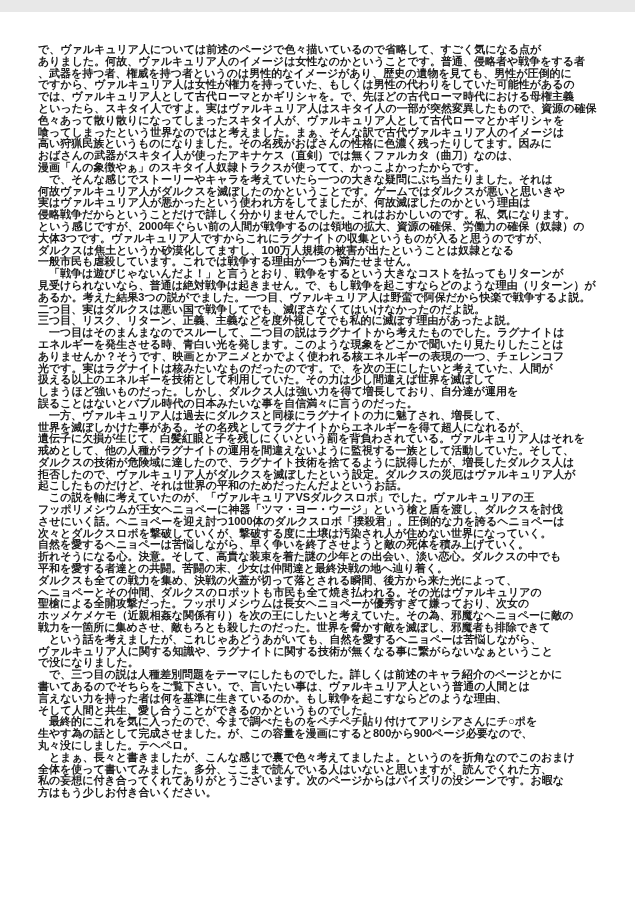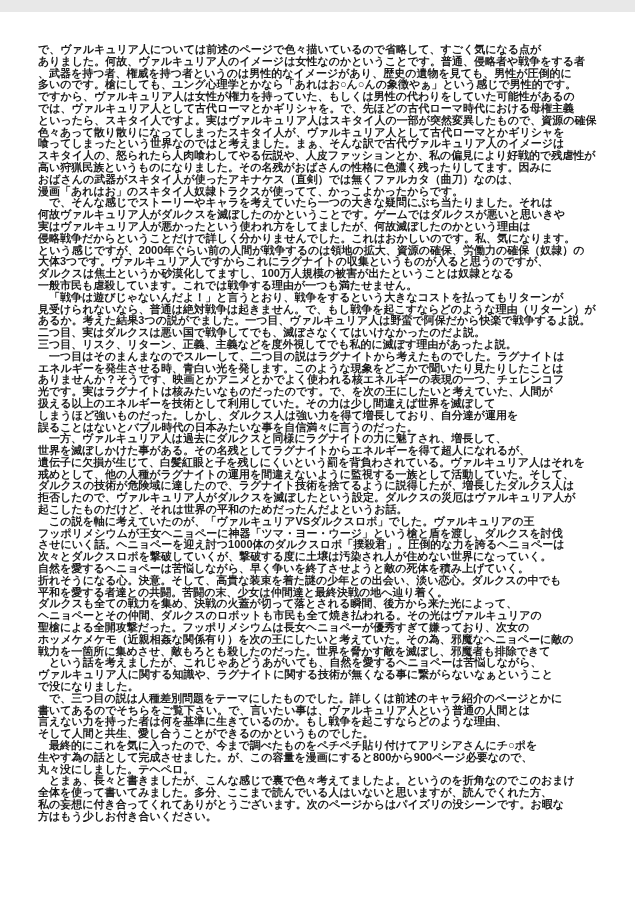--- a/index.html
+++ b/index.html
@@ -34,30 +34,28 @@
   }
 </style>
 </head>
 <body>
 
 <div class="page" style="background: rgb(255, 255, 255);">
   <div class="text-block" style="color: rgb(28, 28, 28);">
       <div class="line">で、ヴァルキュリア人については前述のページで色々描いているので省略して、すごく気になる点が</div>
       <div class="line">ありました。何故、ヴァルキュリア人のイメージは女性なのかということです。普通、侵略者や戦争をする者</div>
       <div class="line">、武器を持つ者、権威を持つ者というのは男性的なイメージがあり、歴史の遺物を見ても、男性が圧倒的に</div>
-      <div class="line">多いのです。槍にしても、ユング心理学とかなら「あれはお○ん○んの象徴やぁ」という感じで男性的です。</div>
       <div class="line">ですから、ヴァルキュリア人は女性が権力を持っていた、もしくは男性の代わりをしていた可能性があるの</div>
       <div class="line">では、ヴァルキュリア人として古代ローマとかギリシャを。で、先ほどの古代ローマ時代における母権主義</div>
       <div class="line">といったら、スキタイ人ですよ。実はヴァルキュリア人はスキタイ人の一部が突然変異したもので、資源の確保</div>
       <div class="line">色々あって散り散りになってしまったスキタイ人が、ヴァルキュリア人として古代ローマとかギリシャを</div>
       <div class="line">喰ってしまったという世界なのではと考えました。まぁ、そんな訳で古代ヴァルキュリア人のイメージは</div>
-      <div class="line">スキタイ人の、怒られたら人肉喰わしてやる伝説や、人皮ファッションとか、私の偏見により好戦的で残虐性が</div>
       <div class="line">高い狩猟民族というものになりました。その名残がおばさんの性格に色濃く残ったりしてます。因みに</div>
       <div class="line">おばさんの武器がスキタイ人が使ったアキナケス（直剣）では無くファルカタ（曲刀）なのは、</div>
-      <div class="line">漫画「あれはお」のスキタイ人奴隷トラクスが使ってて、かっこよかったからです。</div>
+      <div class="line">漫画「んの象徴やぁ」のスキタイ人奴隷トラクスが使ってて、かっこよかったからです。</div>
       <div class="line">　で、そんな感じでストーリーやキャラを考えていたら一つの大きな疑問にぶち当たりました。それは</div>
       <div class="line">何故ヴァルキュリア人がダルクスを滅ぼしたのかということです。ゲームではダルクスが悪いと思いきや</div>
       <div class="line">実はヴァルキュリア人が悪かったという使われ方をしてましたが、何故滅ぼしたのかという理由は</div>
       <div class="line">侵略戦争だからということだけで詳しく分かりませんでした。これはおかしいのです。私、気になります。</div>
       <div class="line">という感じですが、2000年ぐらい前の人間が戦争するのは領地の拡大、資源の確保、労働力の確保（奴隷）の</div>
       <div class="line">大体3つです。ヴァルキュリア人ですからこれにラグナイトの収集というものが入ると思うのですが、</div>
       <div class="line">ダルクスは焦土というか砂漠化してますし、100万人規模の被害が出たということは奴隷となる</div>
       <div class="line">一般市民も虐殺しています。これでは戦争する理由が一つも満たせません。</div>
       <div class="line">　「戦争は遊びじゃないんだよ！」と言うとおり、戦争をするという大きなコストを払ってもリターンが</div>
       <div class="line">見受けられないなら、普通は絶対戦争は起きません。で、もし戦争を起こすならどのような理由（リターン）が</div>

